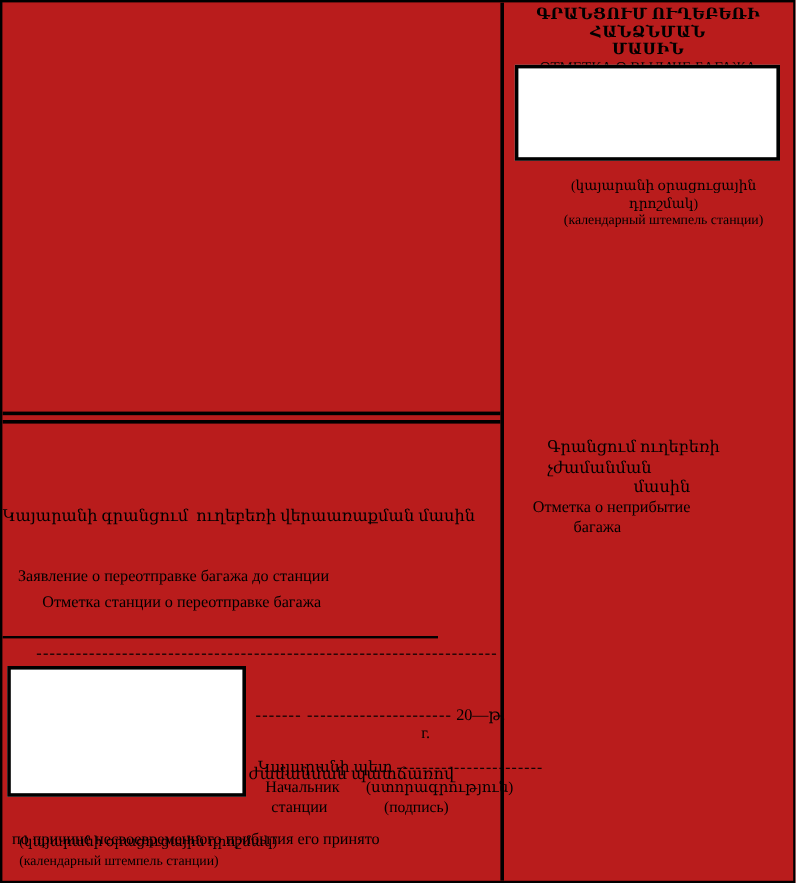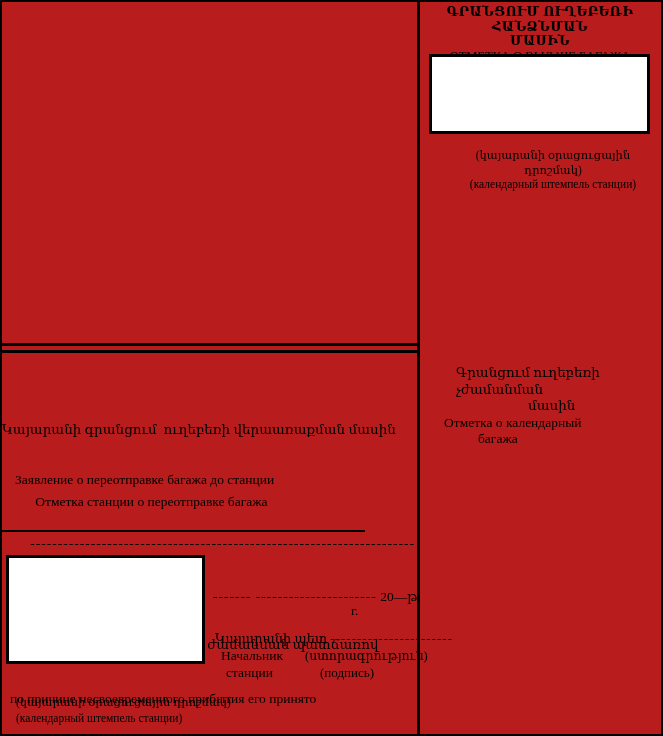--- a/index.html
+++ b/index.html
@@ -83,21 +83,21 @@
   <div class="abs stamp-box right-stamp"></div>
 
   <div class="abs rc-caption">
     <div>(կայարանի օրացուցային դրոշմակ)</div>
     <div>(календарный штемпель станции)</div>
   </div>
 
   <div class="abs nonarrival">
     <div class="l1">Գրանցում ուղեբեռի չժամանման</div>
     <div class="l2">մասին</div>
-    <div class="l3">Отметка о календарный</div>
+    <div class="l3">Отметка о неприбытие</div>
     <div class="l4">багажа</div>
   </div>
 
   <div class="abs sec1 body-text">
     <div class="hy">Կայարանի գրանցում  ուղեբեռի վերաառաքման մասին</div>
     <div class="ru-underlined">
       <span>Отметка станции о переотправке багажа</span>
     </div>
   </div>
 

